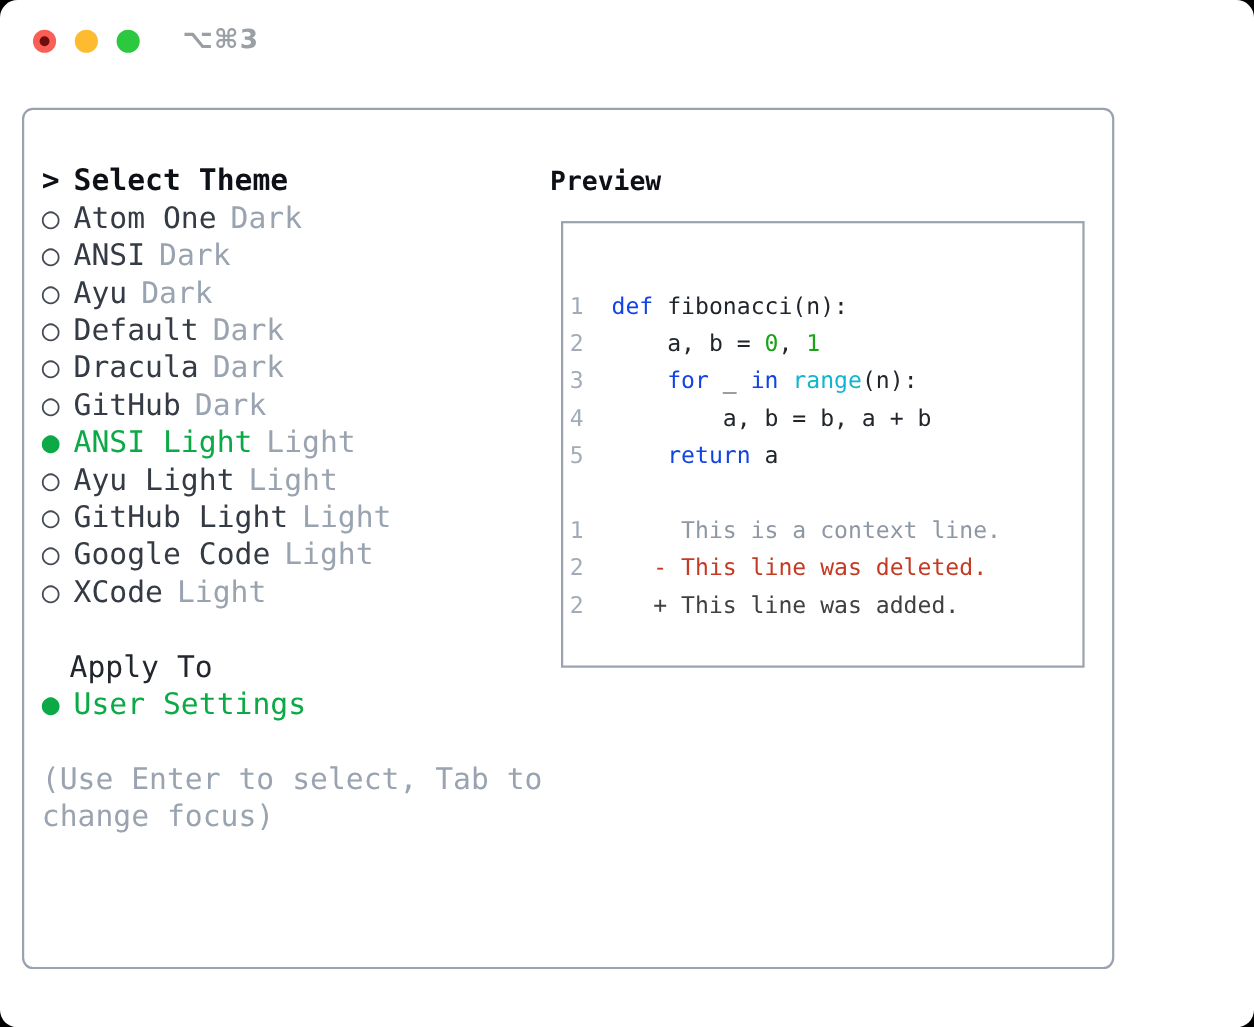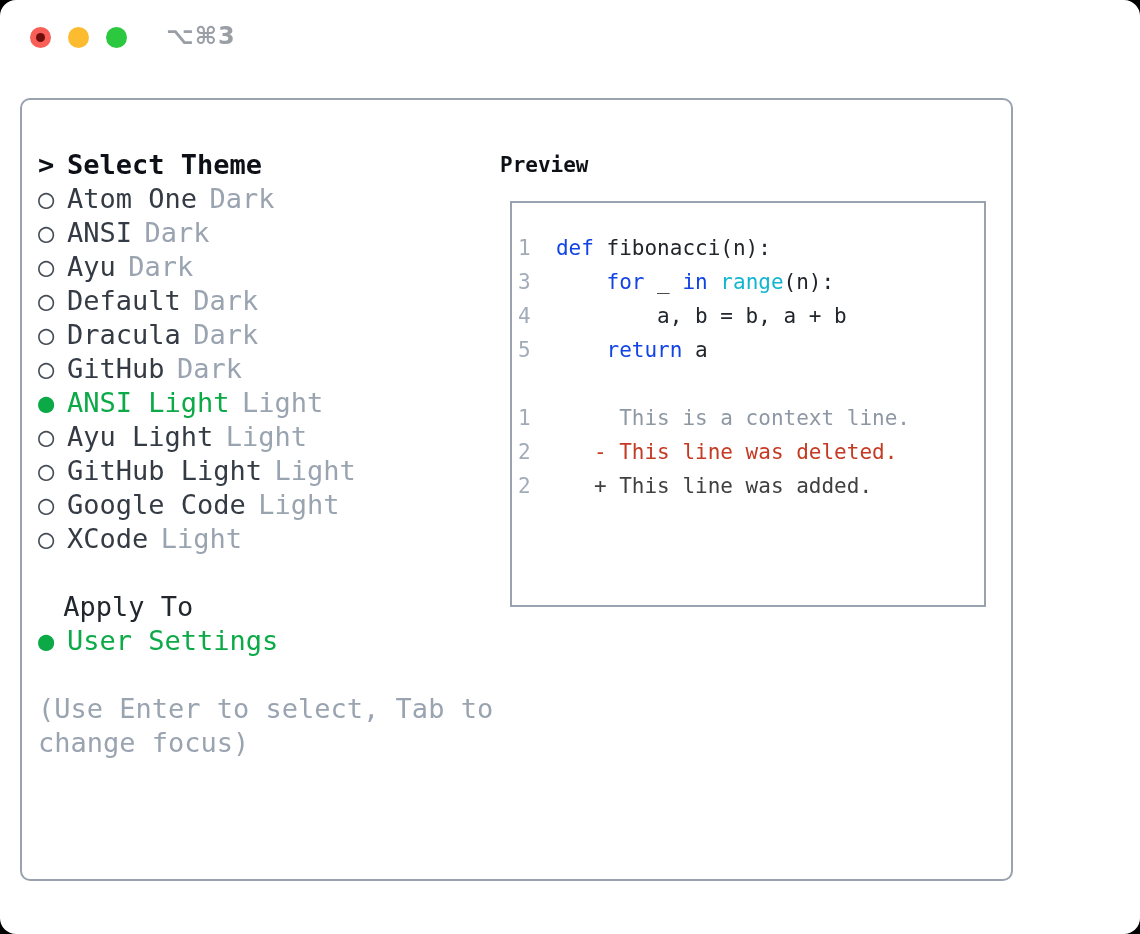--- a/index.html
+++ b/index.html
@@ -56,32 +56,32 @@
   .marker-sel{color:#0caa47;}
   .hdr{font-weight:bold;color:#0d1117;}
   .t-name{margin-right:12.64px;color:#343b44;}
   .t-name.sel{color:#0caa47;}
   .t-variant{color:#9aa4b1;}
   .apply-hdr{padding-left:25.28px;color:#22272e;}
   .hint{color:#9aa4b1;}
   
   .preview-title{
     position:absolute;left:500px;top:148px;
-    font-size:21px;line-height:34px;
+    font-size:24px;line-height:34px;
     font-weight:bold;color:#0d1117;
   }
   .preview-box{
     position:absolute;left:510px;top:201px;
     width:476px;height:406px;
     box-sizing:border-box;
     border:2px solid #99a2ae;
     background:#fff;
   }
   .code{
-    padding:28px 0 0 6px;
+    padding:58px 0 0 6px;
     font-size:21px;line-height:34px;
   }
   .code-line{min-height:34px;white-space:pre;}
   .ln{color:#a2acb8;}
   .pl{color:#21262c;}
   .kw{color:#1243e4;}
   .cy{color:#12b5cf;}
   .num{color:#1ca318;}
   .ctx{color:#8e98a4;}
   .del{color:#c53a22;}
@@ -126,20 +126,21 @@
     <div class="blank-row"></div>
     <div class="row hint">(Use Enter to select, Tab to</div>
     <div class="row hint">change focus)</div>
   </div>
 
   <div class="preview-title">Preview</div>
 
   <div class="preview-box">
     <div class="code" id="code">
         <div class="code-line"><span class="ln">1</span><span class="pl">  </span><span class="kw">def</span><span class="pl"> fibonacci(n):</span></div>
+        <div class="code-line"><span class="ln">2</span><span class="pl">      a, b = </span><span class="num">0</span><span class="pl">, </span><span class="num">1</span></div>
         <div class="code-line"><span class="ln">3</span><span class="pl">      </span><span class="kw">for</span><span class="pl"> _ </span><span class="kw">in</span><span class="pl"> </span><span class="cy">range</span><span class="pl">(n):</span></div>
         <div class="code-line"><span class="ln">4</span><span class="pl">          a, b = b, a + b</span></div>
         <div class="code-line"><span class="ln">5</span><span class="pl">      </span><span class="kw">return</span><span class="pl"> a</span></div>
         <div class="code-line"></div>
         <div class="code-line"><span class="ln">1</span><span class="pl">       </span><span class="ctx">This is a context line.</span></div>
         <div class="code-line"><span class="ln">2</span><span class="pl">     </span><span class="del">- This line was deleted.</span></div>
         <div class="code-line"><span class="ln">2</span><span class="pl">     </span><span class="add">+ This line was added.</span></div>
       </div>
   </div>
 

